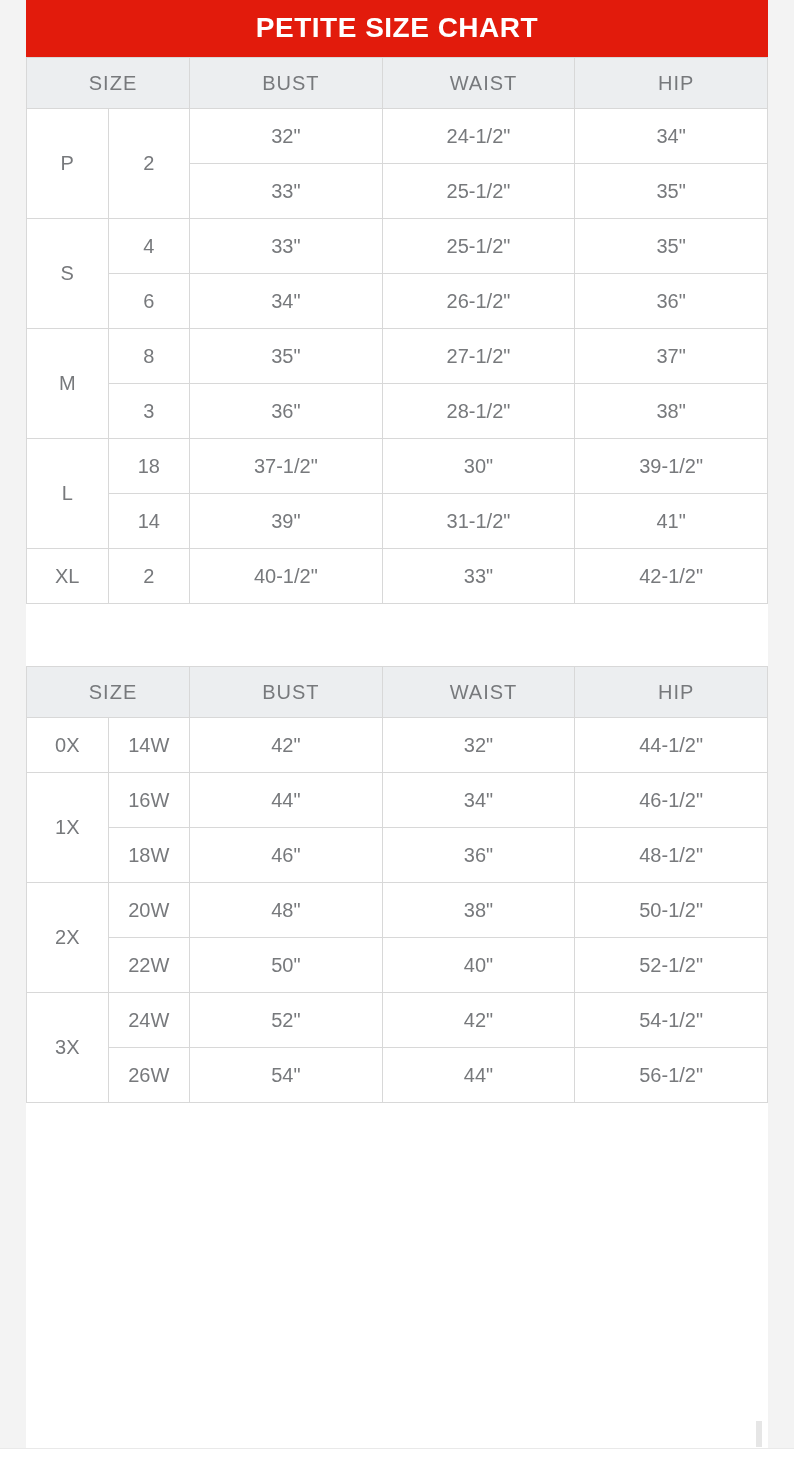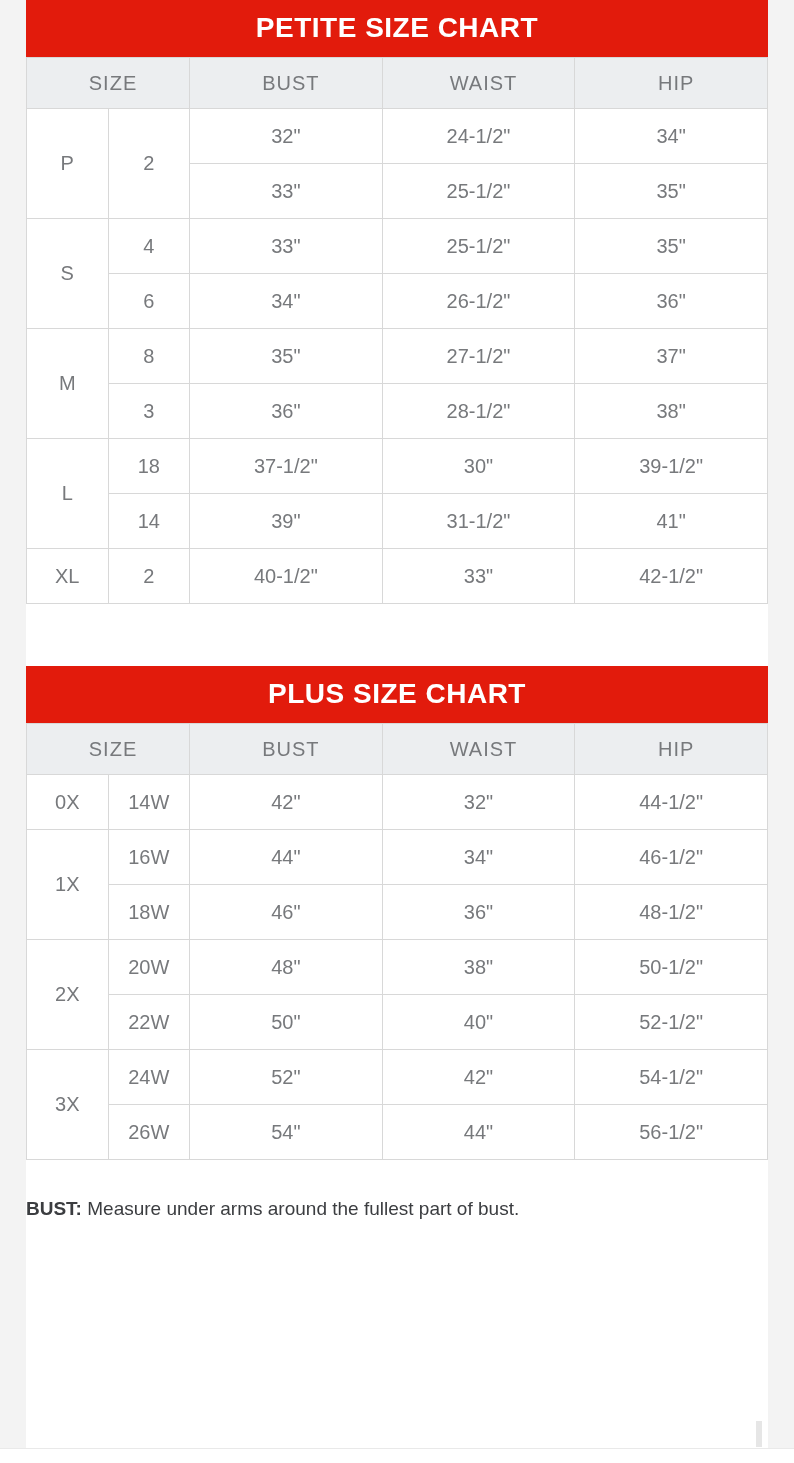--- a/index.html
+++ b/index.html
@@ -198,21 +198,20 @@
             <td>33"</td>
             <td>42-1/2"</td>
           </tr>
         </tbody>
     </table>
   </div>
 
   <div class="gap-lg"></div>
 
   <div class="chart-block">
-    <div class="chart-title">PLUS SIZE CHART</div>
     <table class="size-table">
       <colgroup>
         <col class="col-grp">
           <col class="col-num">
           <col class="col-meas">
           <col class="col-meas">
           <col class="col-meas">
       </colgroup>
       <thead>
         <tr>
@@ -268,21 +267,18 @@
             <td>54"</td>
             <td>44"</td>
             <td>56-1/2"</td>
           </tr>
         </tbody>
     </table>
   </div>
 
   <div class="notes">
     <div class="notes-col">
-      <p class="note-p">
-        <span class="note-label">BUST:</span><span> Measure under arms around the fullest part of bust.</span>
-      </p>
     </div>
   </div>
 
   <div class="tiny-mark"></div>
   <div class="bottom-strip"></div>
 </div>
 
 </body></html>

